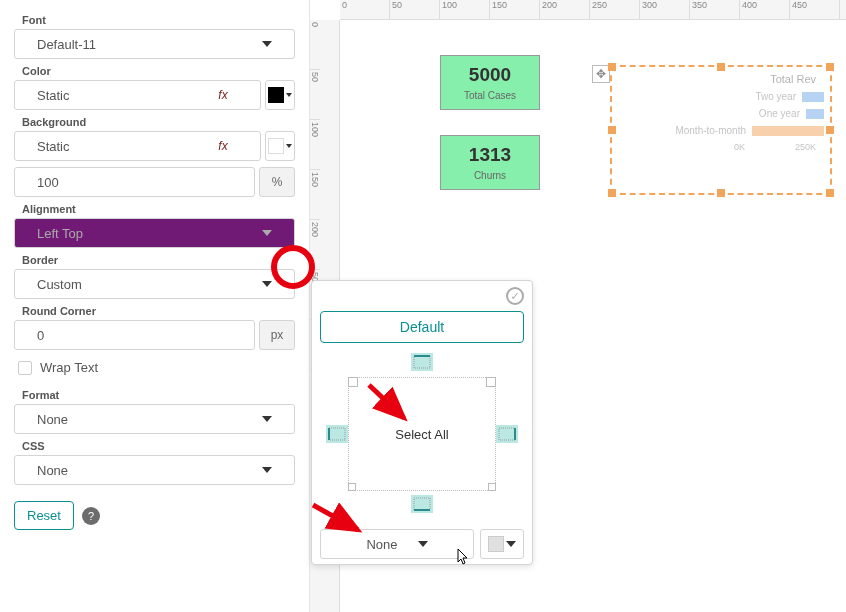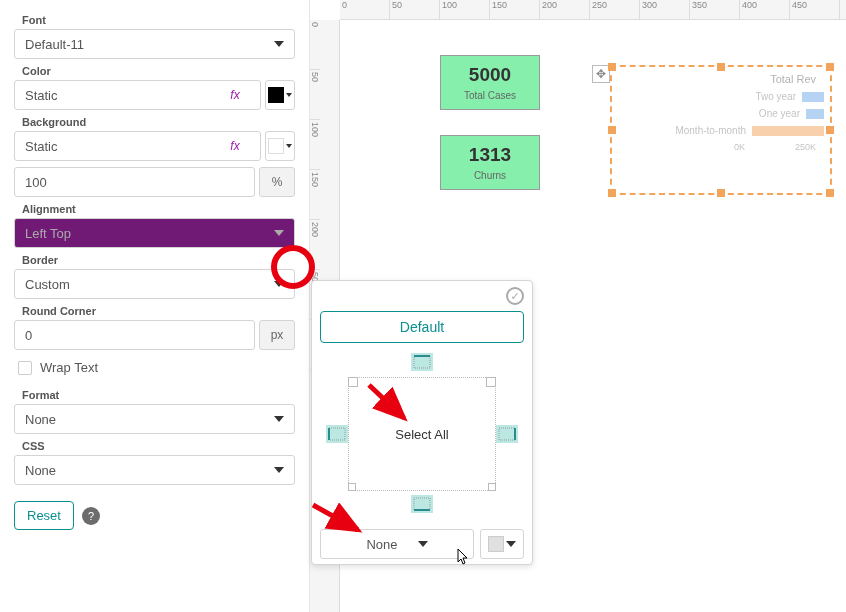--- a/index.html
+++ b/index.html
@@ -3,23 +3,23 @@
 <meta charset="utf-8">
 <style>
 * { box-sizing: border-box; margin: 0; padding: 0; font-family: Arial, Helvetica, sans-serif; }
 body { width: 846px; height: 612px; background: #fff; position: relative; overflow: hidden; }
 
 
 .panel { position: absolute; left: 0; top: 0; width: 310px; height: 612px; background: #fff; border-right: 1px solid #e5e5e5; padding: 8px 14px; }
 .field { margin-bottom: 6px; }
 .field-label { font-size: 11px; font-weight: 700; color: #555; margin: 6px 0 3px 8px; }
 .field-row { display: flex; align-items: center; gap: 4px; }
-.select, .input { flex: 1; height: 30px; border: 1px solid #d4d4d4; border-radius: 3px; background: #fff; padding: 0 10px; font-size: 13px; color: #555; display: flex; align-items: center; justify-content: space-between; }
+.select, .input { flex: 1; height: 30px; border: 1px solid #d4d4d4; border-radius: 3px; background: #fff; padding: 0 22px; font-size: 13px; color: #555; display: flex; align-items: center; justify-content: space-between; }
 .caret { width: 0; height: 0; border-left: 5px solid transparent; border-right: 5px solid transparent; border-top: 6px solid #333; }
-.fx-btn { width: 30px; height: 24px; border: 1px solid #d4d4d4; border-radius: 3px; display: flex; align-items: center; justify-content: center; font-size: 12px; color: #a21caf; }
+.fx-btn { width: 30px; height: 24px; border: 1px solid #d4d4d4; border-radius: 3px; display: flex; align-items: center; justify-content: center; font-size: 12px; color: #7f1d1d; }
 .color-swatch { width: 30px; height: 30px; border: 1px solid #d4d4d4; border-radius: 3px; display: flex; align-items: center; justify-content: center; }
 .swatch-inner { width: 16px; height: 16px; }
 .swatch-caret { width: 0; height: 0; border-left: 3px solid transparent; border-right: 3px solid transparent; border-top: 4px solid #333; margin-left: 2px; }
 .suffix { width: 36px; height: 30px; background: #f2f2f2; border: 1px solid #d4d4d4; border-radius: 3px; display: flex; align-items: center; justify-content: center; font-size: 12px; color: #666; }
 .disabled { background: #701a75; color: #aaa; }
 .disabled .caret { border-top-color: #aaa; }
 .checkbox-row { display: flex; align-items: center; gap: 8px; margin: 10px 0 14px 4px; }
 .checkbox { width: 14px; height: 14px; border: 1px solid #ccc; border-radius: 2px; }
 .checkbox-label { font-size: 13px; color: #555; }
 .reset-btn { border: 1.5px solid #0b8f8f; color: #0b8f8f; background: #fff; border-radius: 4px; padding: 6px 12px; font-size: 13px; cursor: pointer; }

